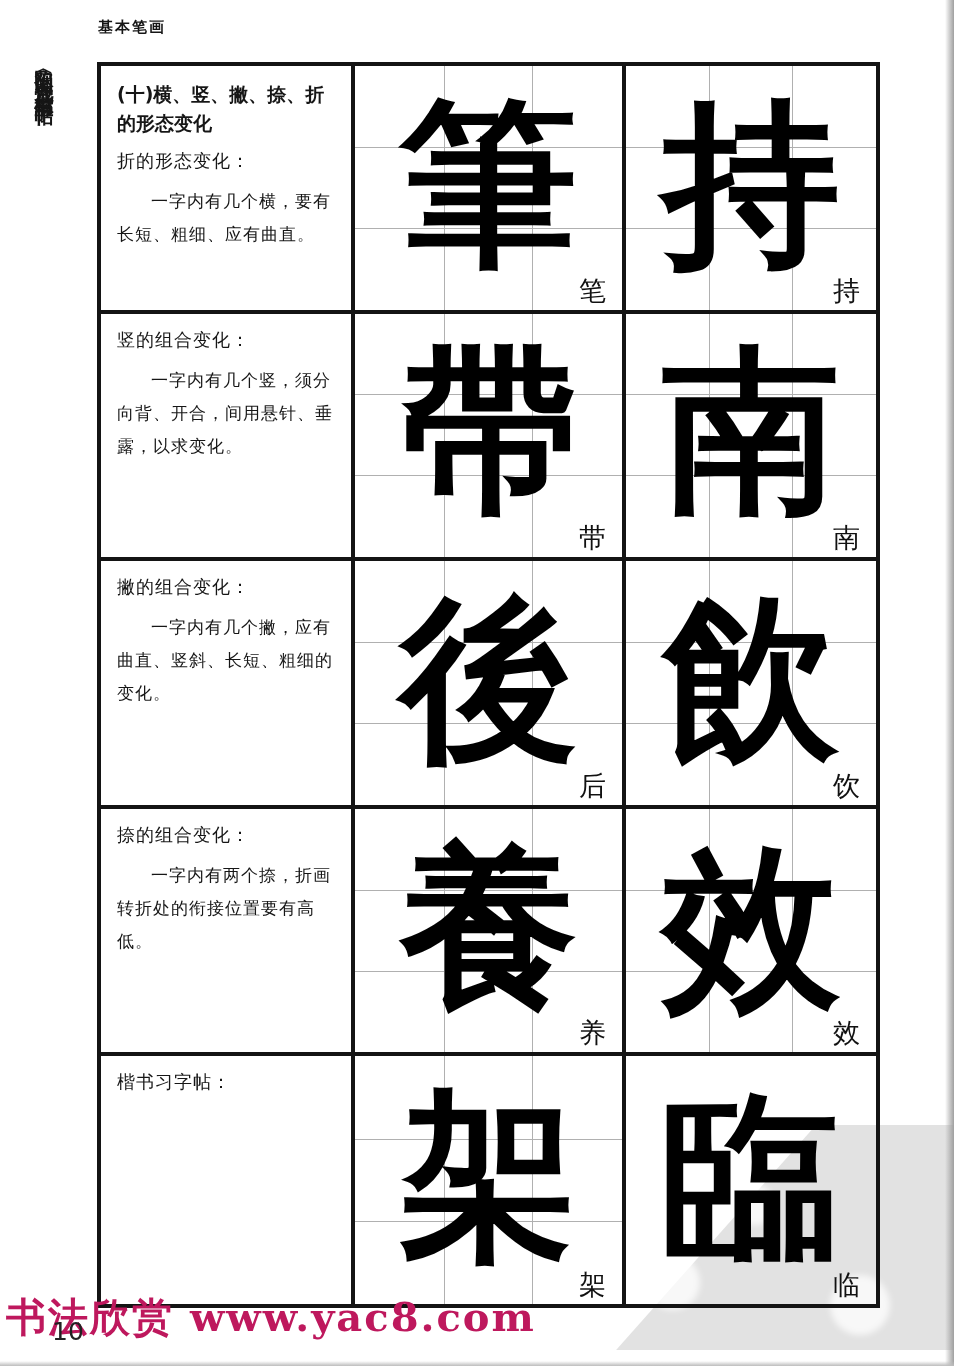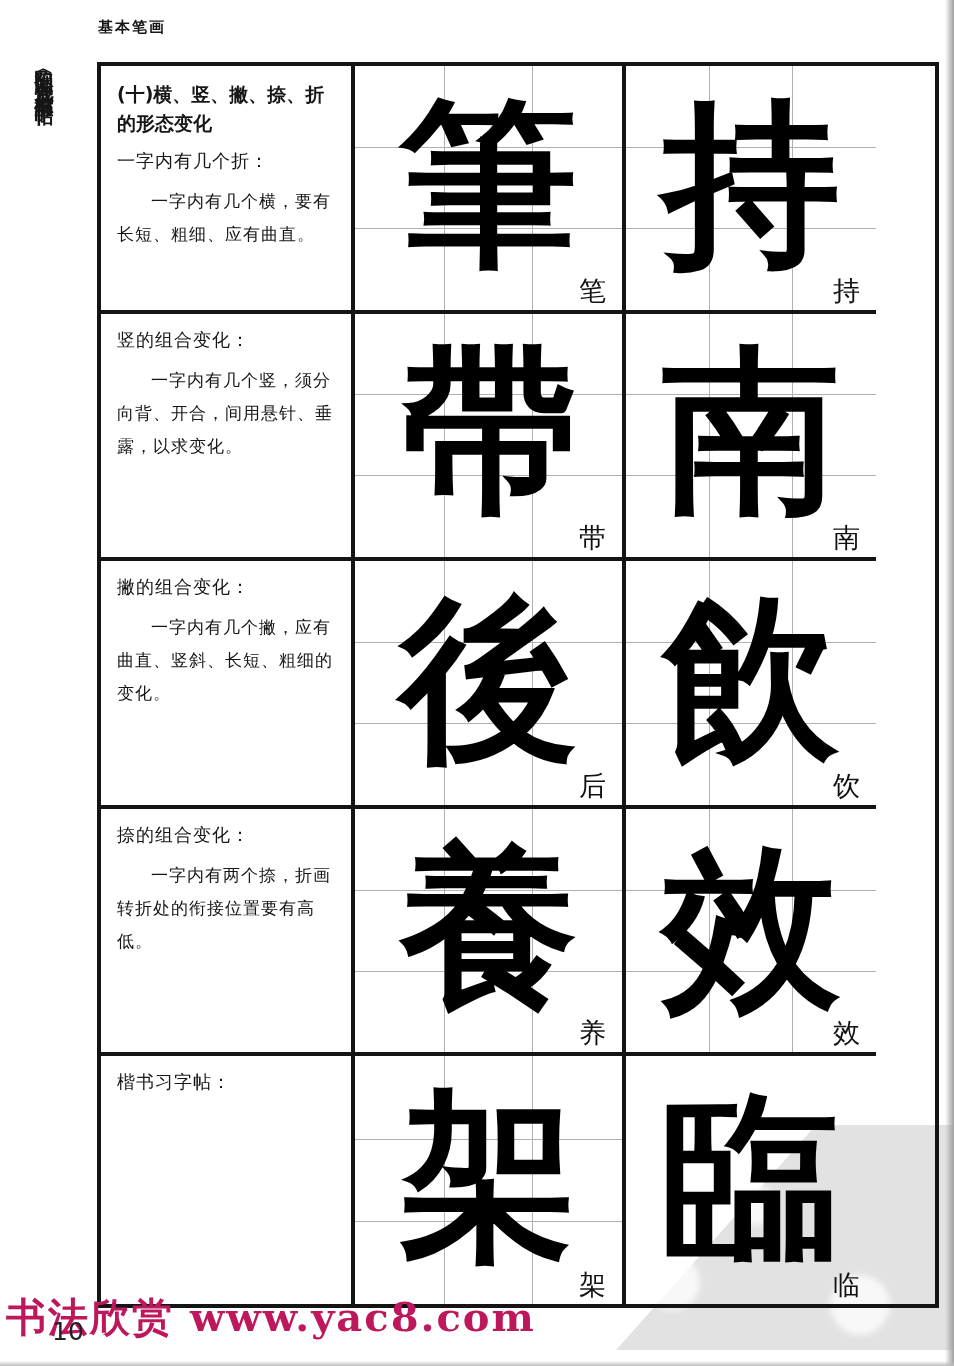--- a/index.html
+++ b/index.html
@@ -51,21 +51,21 @@
     position:absolute; border-radius:50%;
     background:rgba(255,255,255,.75); filter:blur(3px);
   }
   .orn.o1 { left:30px;  top:130px; width:55px; height:55px; }
   .orn.o2 { left:215px; top:150px; width:60px; height:60px; }
   .orn.o3 { left:120px; top:60px;  width:40px; height:40px; }
 
   
   .grid-table {
     position:absolute; left:97px; top:62px;
-    width:842px; height:1246px;
+    width:783px; height:1246px;
     border:4px solid #141414;
     display:grid;
     grid-template-columns:254px 271px 250px;
     grid-template-rows:repeat(5, 1fr);
     z-index:1;
   }
   .cell {
     border-right:4px solid #141414;
     border-bottom:4px solid #141414;
     background:#fff;
@@ -134,21 +134,21 @@
   <div class="orn o3"></div>
 </div>
 
 <div class="page-header">基本笔画</div>
 <div class="sidebar-title">欧阳询《九成宫》楷书习字帖</div>
 
 <div class="grid-table">
 
   <div class="cell instruction">
     <div class="section-title">(十)横、竖、撇、捺、折的形态变化</div>
-    <div class="subtitle">一字内有几个折：</div>
+    <div class="subtitle">折的形态变化：</div>
     <div class="body-text">一字内有几个横，要有长短、粗细、应有曲直。</div>
   </div>
   <div class="cell callig">
     <div class="glyph">筆</div>
     <div class="caption">笔</div>
   </div>
   <div class="cell callig last-col">
     <div class="glyph">持</div>
     <div class="caption">持</div>
   </div>

